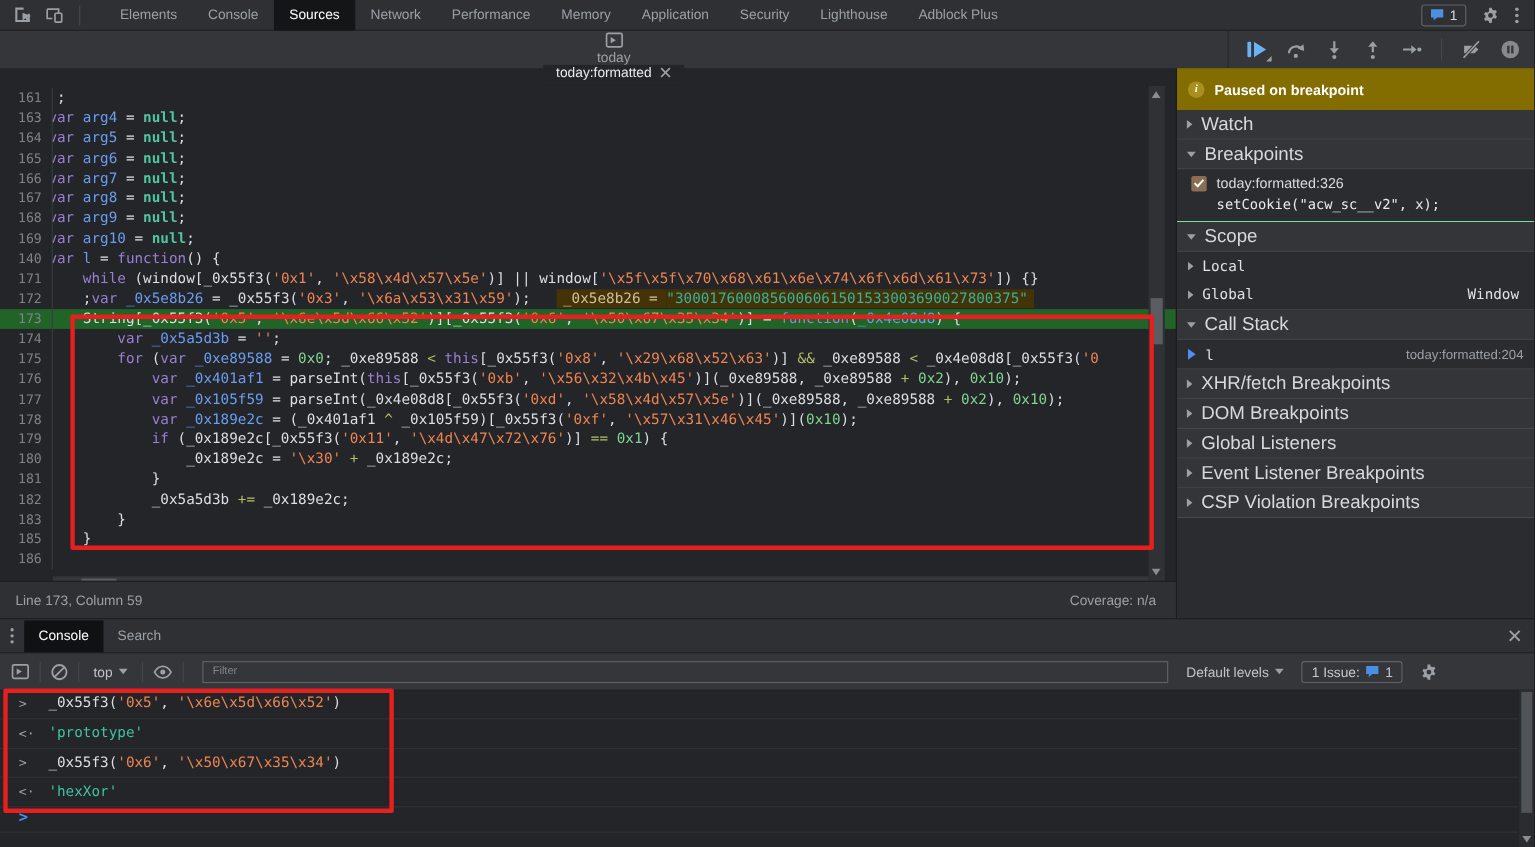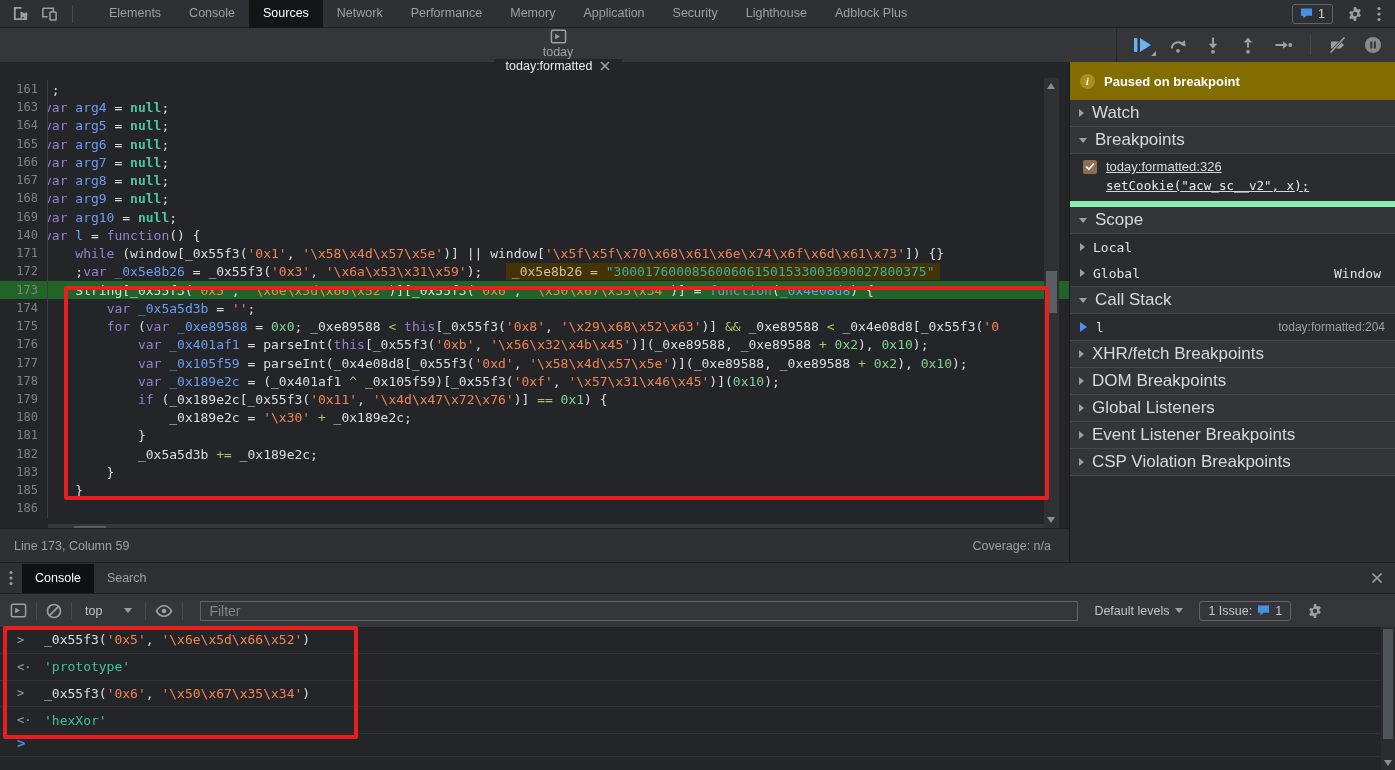--- a/index.html
+++ b/index.html
@@ -57,21 +57,21 @@
   .sidebar{position:absolute;left:1069px;top:62px;width:326px;height:500px;background:#2b2c30;
            border-left:1px solid #1b1c1e;box-sizing:border-box;}
   .banner{height:38px;background:#836c00;color:#fff;font-weight:bold;font-size:13px;
           display:flex;align-items:center;gap:9px;padding:0 10px;}
   .info-i{width:15px;height:15px;border-radius:50%;background:#a98f1e;color:#fff;font:italic bold 10px/15px "Liberation Serif",serif;
           text-align:center;flex:0 0 15px;}
   .sec{height:27px;display:flex;align-items:center;gap:8px;padding:0 9px;background:#333539;
        border-bottom:1px solid #45474c;font-size:17px;color:#d6d9dd;box-sizing:border-box;}
   .tri-r{width:0;height:0;border-top:4px solid transparent;border-bottom:4px solid transparent;border-left:5.5px solid #9aa0a6;}
   .tri-d{width:0;height:0;border-left:4px solid transparent;border-right:4px solid transparent;border-top:5.5px solid #9aa0a6;}
-  .bp-item{padding:5px 0 7px 13px;border-bottom:6px solid #86efac;background:#2b2c30;text-decoration:underline;}
+  .bp-item{padding:5px 0 7px 13px;border-bottom:1px solid #86efac;background:#2b2c30;}
   .bp-line1{display:flex;align-items:center;gap:9px;font-size:13px;color:#d8dbdf;}
   .checkbox{width:14px;height:14px;border-radius:2px;background:#8a6d52;display:flex;align-items:center;justify-content:center;}
   .bp-code{margin:3px 0 0 23px;font:12.5px/17px "DejaVu Sans Mono",monospace;color:#e8eaed;}
   .scope-row{height:26px;display:flex;align-items:center;gap:8px;padding:0 10px;
              font:13px "DejaVu Sans Mono",monospace;color:#dfe2e6;background:#2b2c30;}
   .scope-row .val{margin-left:auto;padding-right:4px;}
   .scope-wrap{border-bottom:1px solid #45474c;}
   .frame{height:26px;display:flex;align-items:center;gap:9px;padding:0 10px;background:#2b2c30;border-bottom:1px solid #45474c;}
   .frame .fn{font:12.5px "DejaVu Sans Mono",monospace;color:#e3e6e9;}
   .frame .loc{margin-left:auto;font-size:12px;color:#9aa0a6;}
@@ -83,23 +83,23 @@
   .statusbar .right{margin-left:auto;padding-right:4px;}
   
   .console{position:absolute;left:0;top:562px;width:1395px;height:208px;background:#242528;border-top:1px solid #1e1f22;box-sizing:border-box;}
   .chead{height:30px;background:#2f3034;display:flex;align-items:center;border-bottom:1px solid #1e1f22;}
   .kebab{padding:0 9px;}
   .ctab{padding:0 13px;line-height:29px;font-size:12.5px;color:#9aa0a6;}
   .ctab.active{background:#101113;color:#fff;}
   .chead .close{margin-left:auto;margin-right:12px;}
   .ctoolbar{height:34px;background:#35363a;display:flex;align-items:center;border-bottom:1px solid #1e1f22;padding:0 10px;box-sizing:border-box;}
   .ct-sep{width:1px;height:18px;background:#47484c;margin:0 9px;}
-  .ctx{display:flex;align-items:center;gap:22px;color:#c0c4c9;font-size:12.5px;padding:0 4px;}
+  .ctx{display:flex;align-items:center;gap:6px;color:#c0c4c9;font-size:12.5px;padding:0 4px;}
   .filter{width:878px;height:20px;margin-left:8px;background:transparent;border:1px solid #5f6368;
-          color:#dadce0;font-size:14px;padding:0 8px;box-sizing:border-box;outline:none;font-family:"Liberation Sans",sans-serif;}
+          color:#dadce0;font-size:10px;padding:0 8px;box-sizing:border-box;outline:none;font-family:"Liberation Sans",sans-serif;}
   .filter::placeholder{color:#80868b;}
   .levels{display:flex;align-items:center;gap:6px;margin-left:16px;color:#c0c4c9;font-size:12.5px;}
   .issue-chip{display:flex;align-items:center;gap:5px;border:1px solid #5f6368;border-radius:3px;
               padding:2px 8px;margin-left:16px;color:#c5c8cd;font-size:12.5px;}
   .ctool-gear{margin-left:16px;}
   #consoleMsgs{position:absolute;left:0;top:64px;right:15px;}
   .cmsg{min-height:25.8px;display:flex;align-items:center;gap:13px;padding-left:17px;
         border-bottom:1px solid rgba(255,255,255,0.06);font:13px "DejaVu Sans Mono",monospace;}
   .cicon{color:#9aa0a6;font-size:12px;width:14px;flex:0 0 14px;}
   .tk-r{color:#3dc2a2}

